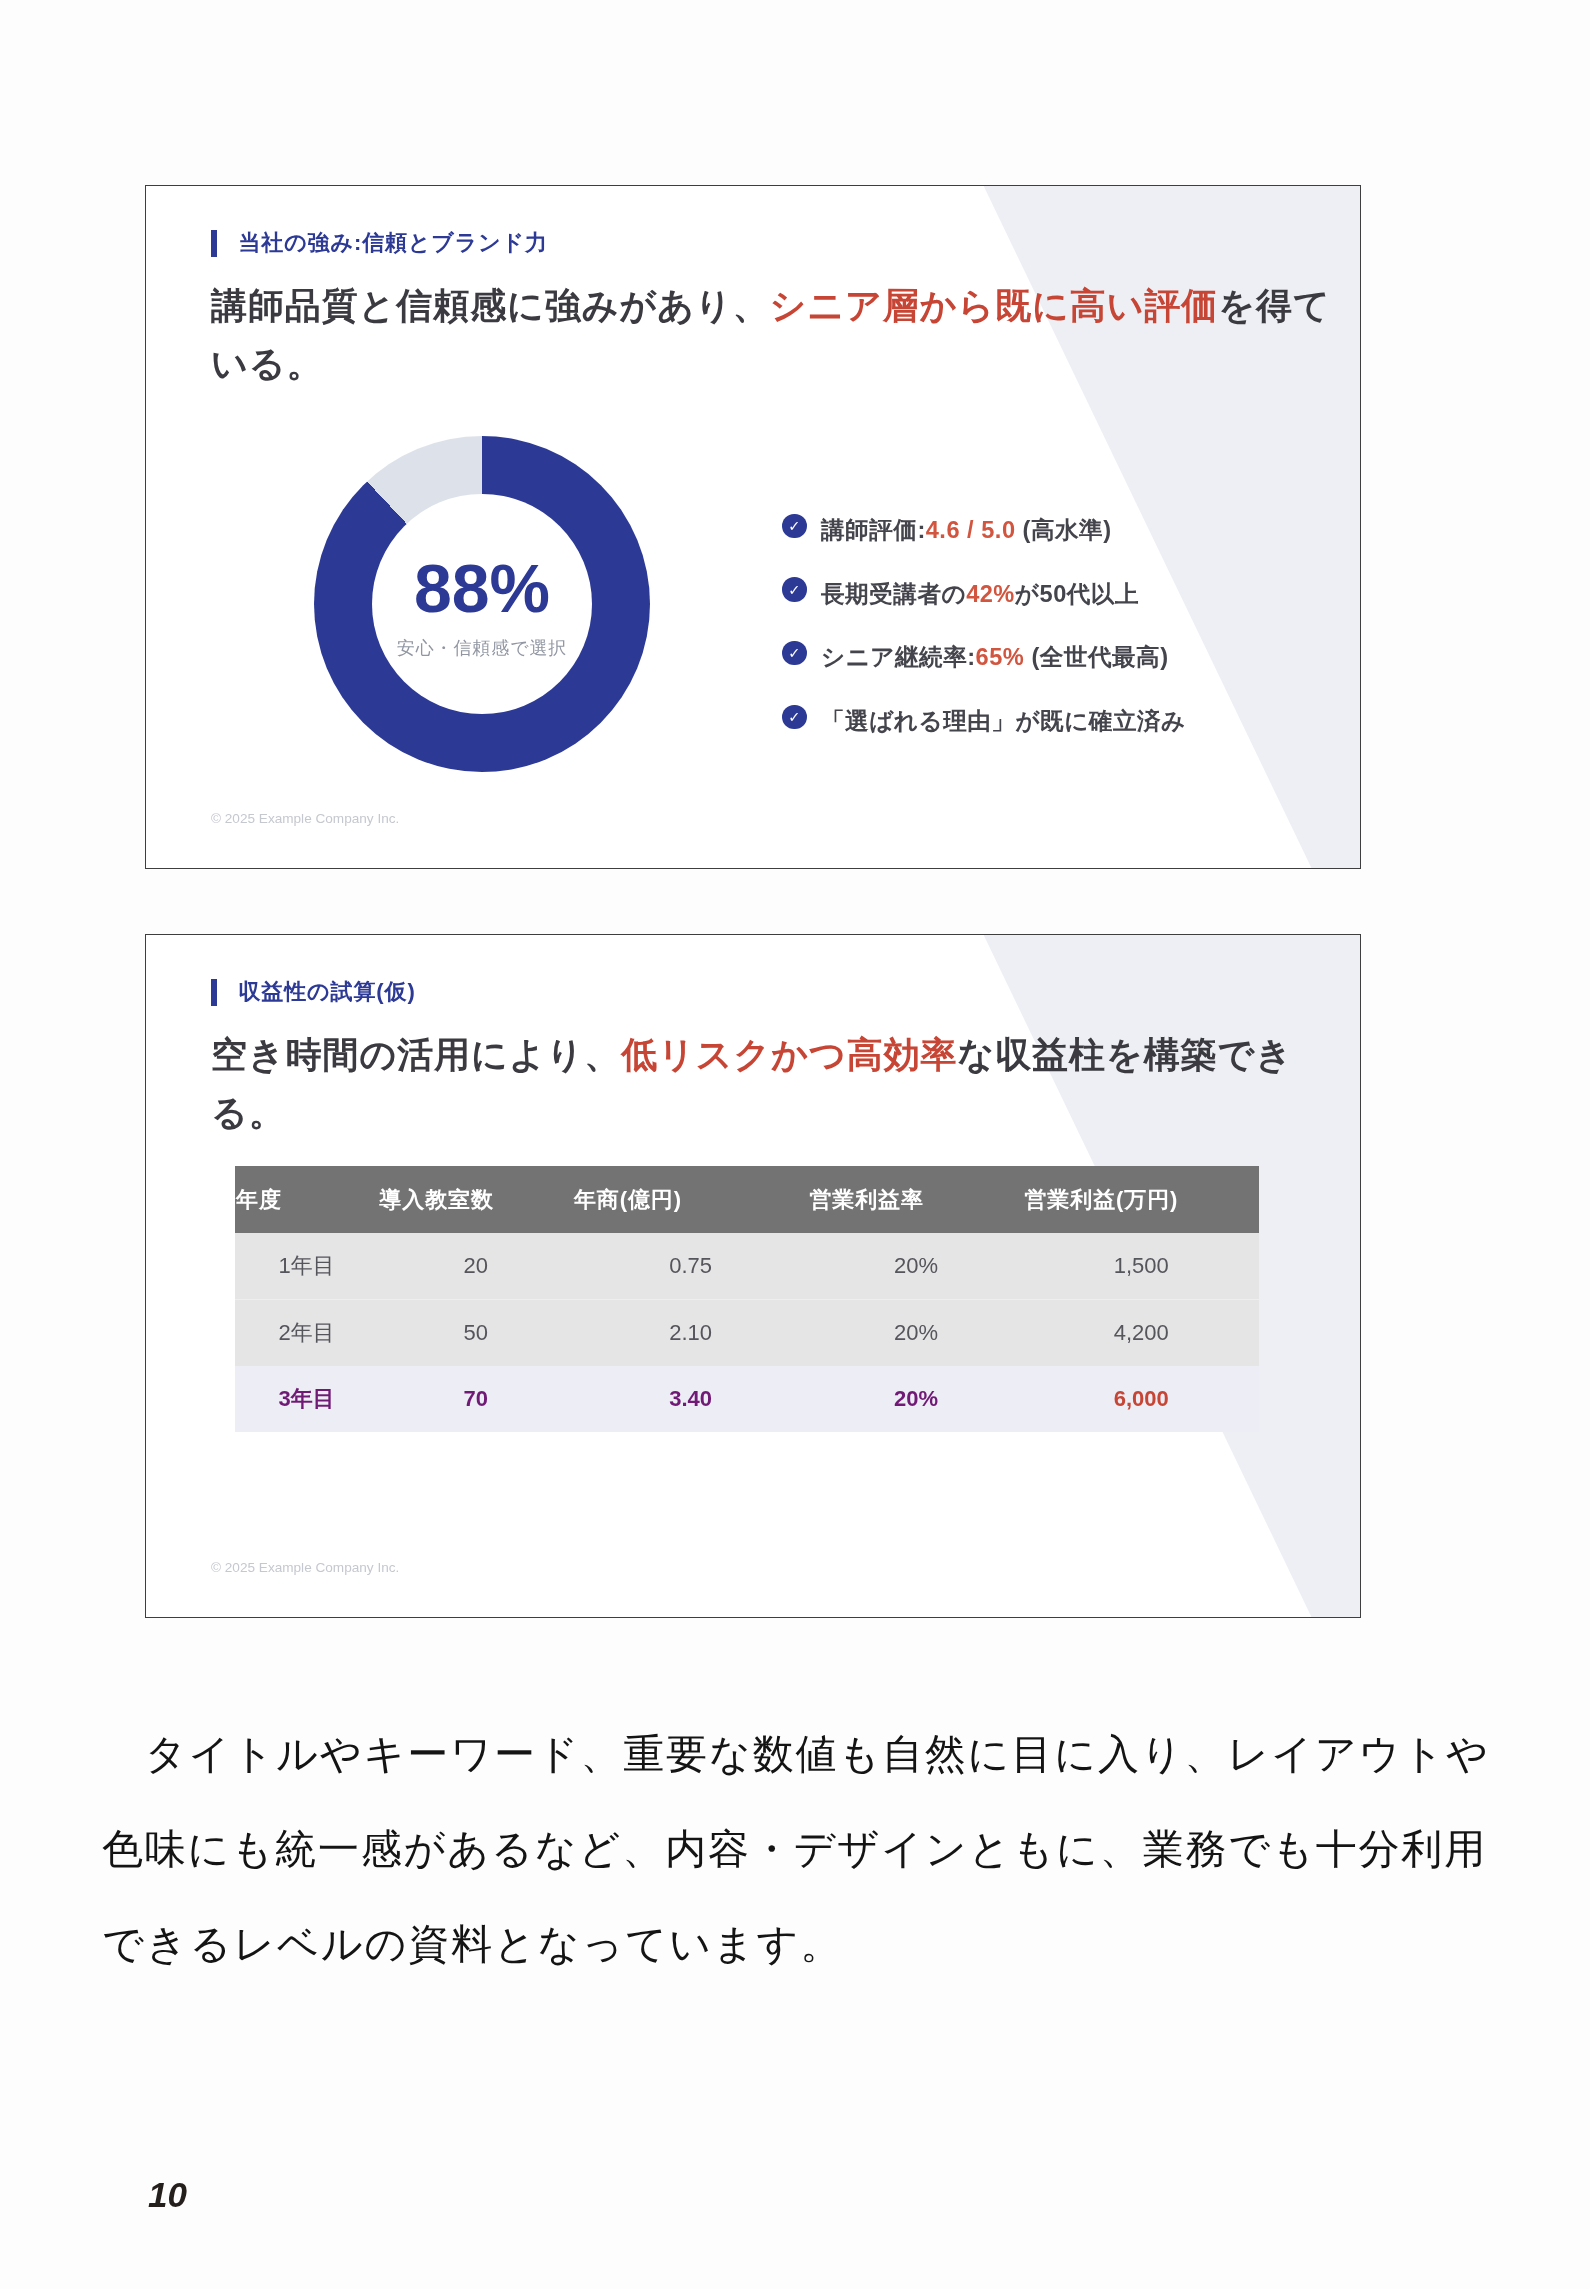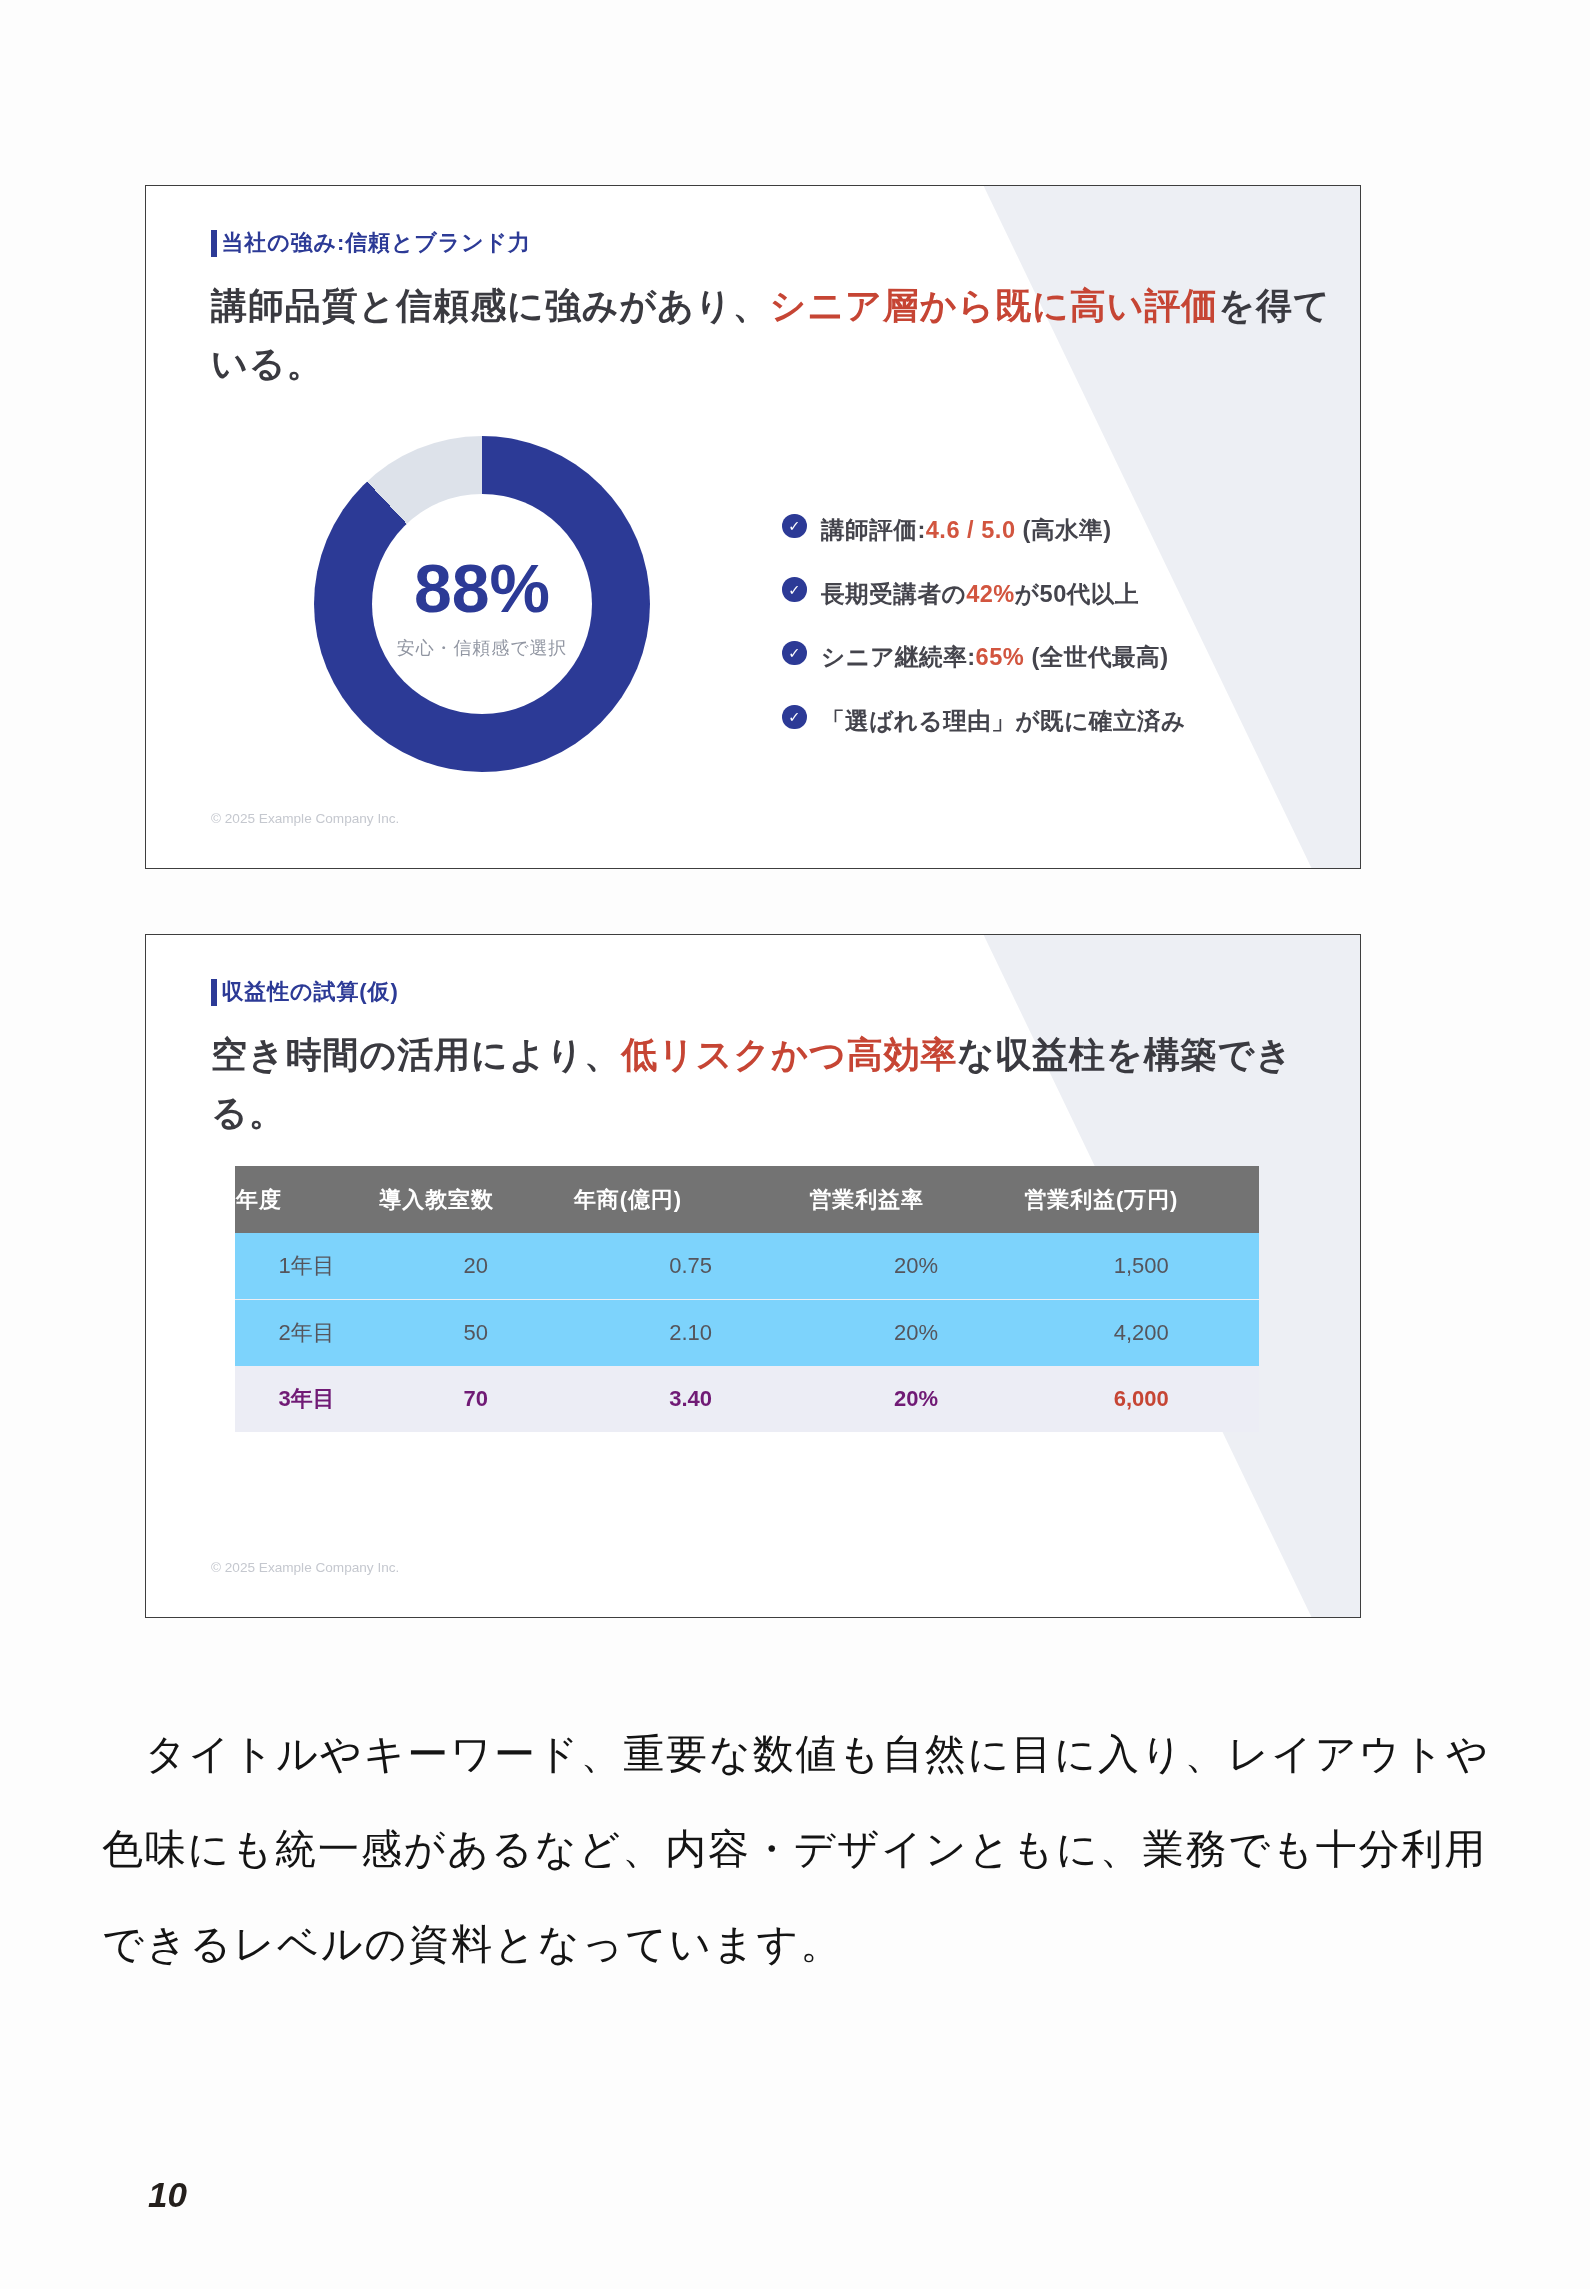--- a/index.html
+++ b/index.html
@@ -8,21 +8,21 @@
 
   
   .slide{position:absolute;left:145px;width:1216px;height:684px;background:#ffffff;
          border:1.8px solid #3e3e3e;box-sizing:border-box;overflow:hidden;}
   .slide.first{top:185px;}
   .slide.second{top:934px;}
   .diag{position:absolute;inset:0;background:#edeff4;
         clip-path:polygon(69% 0%,100% 0%,100% 100%,96% 100%);z-index:0;}
   .slide-inner{position:absolute;inset:0;z-index:1;}
 
-  .kicker{position:absolute;left:65px;top:42px;display:flex;align-items:center;gap:4px;}
+  .kicker{position:absolute;left:65px;top:42px;display:flex;align-items:center;gap:21px;}
   .kicker-bar{width:6.4px;height:27px;background:#2c3a96;}
   .kicker-text{font-size:22px;font-weight:bold;color:#2c3a96;letter-spacing:0.9px;}
 
   .slide-title{position:absolute;left:65px;top:91px;width:1144px;font-size:36px;line-height:1.6;
                font-weight:bold;color:#3a3a40;letter-spacing:0.9px;}
   .slide-title .em{color:#c64534;}
 
   
   .donut{position:absolute;left:168px;top:250px;width:336px;height:336px;border-radius:50%;
          display:flex;align-items:center;justify-content:center;}
@@ -40,21 +40,21 @@
   .bullet-text .em{color:#d2553f;}
 
   .slide-footer{position:absolute;left:65px;bottom:42px;font-size:13.6px;color:#c5c8cf;}
 
   
   .sim-table{position:absolute;left:89px;top:231px;width:1024px;border-collapse:collapse;table-layout:fixed;}
   .sim-table col.c0{width:14%;} .sim-table col.c1{width:19%;} .sim-table col.c2{width:23%;}
   .sim-table col.c3{width:21%;} .sim-table col.c4{width:23%;}
   .sim-table th{background:#737373;color:#ffffff;font-size:22px;font-weight:bold;height:65px;
                 text-align:left;letter-spacing:0.9px;}
-  .sim-table td{height:64px;text-align:center;font-size:22px;color:#55555c;background:#7dd3fc;}
+  .sim-table td{height:64px;text-align:center;font-size:22px;color:#55555c;background:#e5e5e5;}
   .sim-table tr.r1 td,.sim-table tr.r2 td{border-bottom:1.8px solid #eceef3;}
   .sim-table tr.r2 td{border-bottom:none;border-top:1.8px solid #eceef3;}
   .sim-table tr.hl td{background:#ecedf5;font-weight:bold;color:#701a75;}
   .sim-table tr.hl td.red{color:#c64534;}
 
   
   .para{position:absolute;left:102px;top:1707px;width:1395px;
         font-family:"Liberation Serif","DejaVu Serif",serif;color:#141414;}
   .para-line{font-size:41px;line-height:95px;letter-spacing:1.8px;}
 

